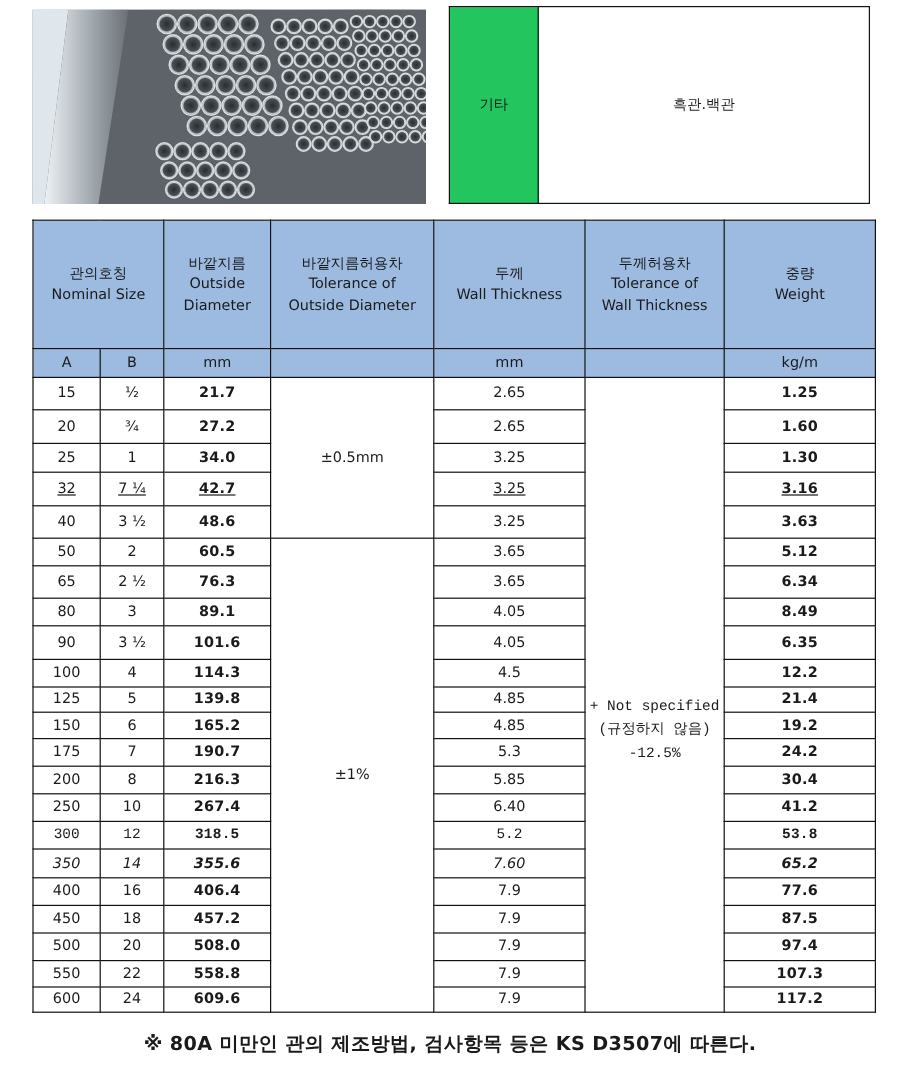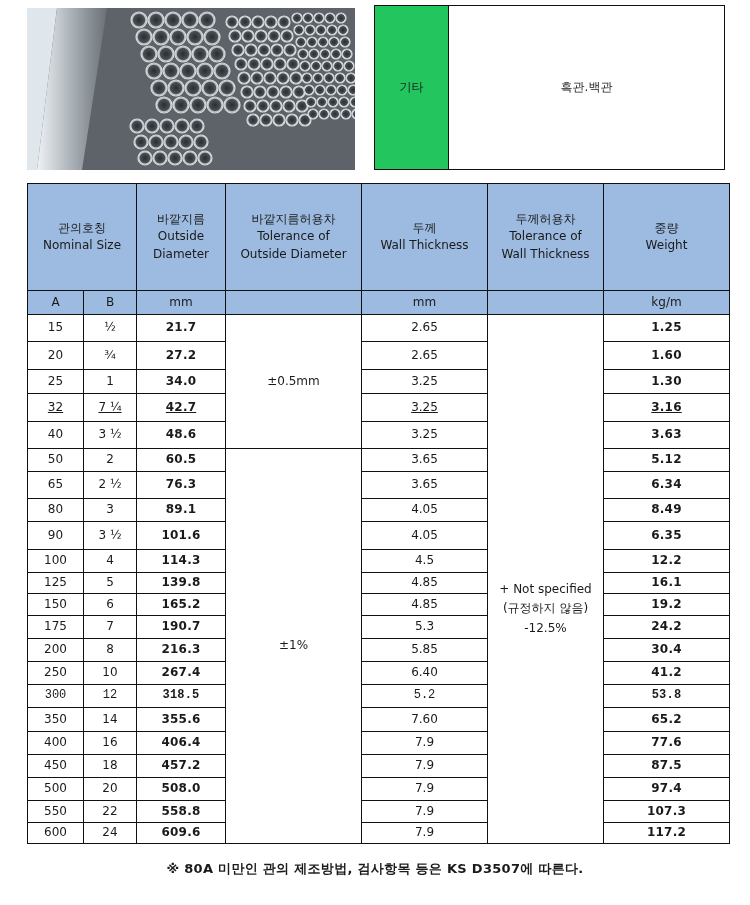--- a/index.html
+++ b/index.html
@@ -23,24 +23,24 @@
   
   table.spec { position: absolute; left: 27px; top: 183px; width: 702px;
                border-collapse: collapse; font-size: 12px; table-layout: fixed; }
   table.spec td, table.spec th { border: 1.5px solid #111; text-align: center; vertical-align: middle;
                padding: 0; font-weight: normal; line-height: 1.45; }
   table.spec thead th { background: #9dbbe0; }
   table.spec thead tr.hdr { height: 107px; }
   table.spec thead tr.units { height: 24px; }
   table.spec tbody td.bold { font-weight: bold; letter-spacing: 0.2px; }
   table.spec tbody td.merged { font-size: 12px; }
-  .wt-tol-block { display: block; line-height: 1.6; }
+  .wt-tol-block { display: block; line-height: 1.6; font-family: Liberation Mono, monospace; }
 
   .footnote { position: absolute; left: 0; width: 750px; top: 860px; text-align: center;
-              font-size: 13px; font-weight: bold; letter-spacing: 0.3px; }
+              font-size: 16px; font-weight: bold; letter-spacing: 0.3px; }
 </style>
 </head>
 <body>
 
 <div class="photo">
   <svg width="328" height="162" viewBox="0 0 328 162">
     <defs>
       <radialGradient id="pipeEnd" cx="50%" cy="50%" r="50%">
         <stop offset="0%" stop-color="#2a2d30"></stop>
         <stop offset="70%" stop-color="#4a5055"></stop>
@@ -326,21 +326,21 @@
         <td>4</td>
         <td class="bold">114.3</td>
         <td>4.5</td>
         <td class="bold">12.2</td>
       </tr>
       <tr style="height: 21px;">
         <td>125</td>
         <td>5</td>
         <td class="bold">139.8</td>
         <td>4.85</td>
-        <td class="bold">16.1</td>
+        <td class="bold">21.4</td>
       </tr>
       <tr style="height: 22px;">
         <td>150</td>
         <td>6</td>
         <td class="bold">165.2</td>
         <td>4.85</td>
         <td class="bold">19.2</td>
       </tr>
       <tr style="height: 23px;">
         <td>175</td>
@@ -363,21 +363,21 @@
         <td>6.40</td>
         <td class="bold">41.2</td>
       </tr>
       <tr style="height: 23px; font-family: Liberation Mono, monospace;">
         <td>300</td>
         <td>12</td>
         <td class="bold">318.5</td>
         <td>5.2</td>
         <td class="bold">53.8</td>
       </tr>
-      <tr style="height: 24px;">
+      <tr style="height: 24px; font-style: italic;">
         <td>350</td>
         <td>14</td>
         <td class="bold">355.6</td>
         <td>7.60</td>
         <td class="bold">65.2</td>
       </tr>
       <tr style="height: 23px;">
         <td>400</td>
         <td>16</td>
         <td class="bold">406.4</td>

